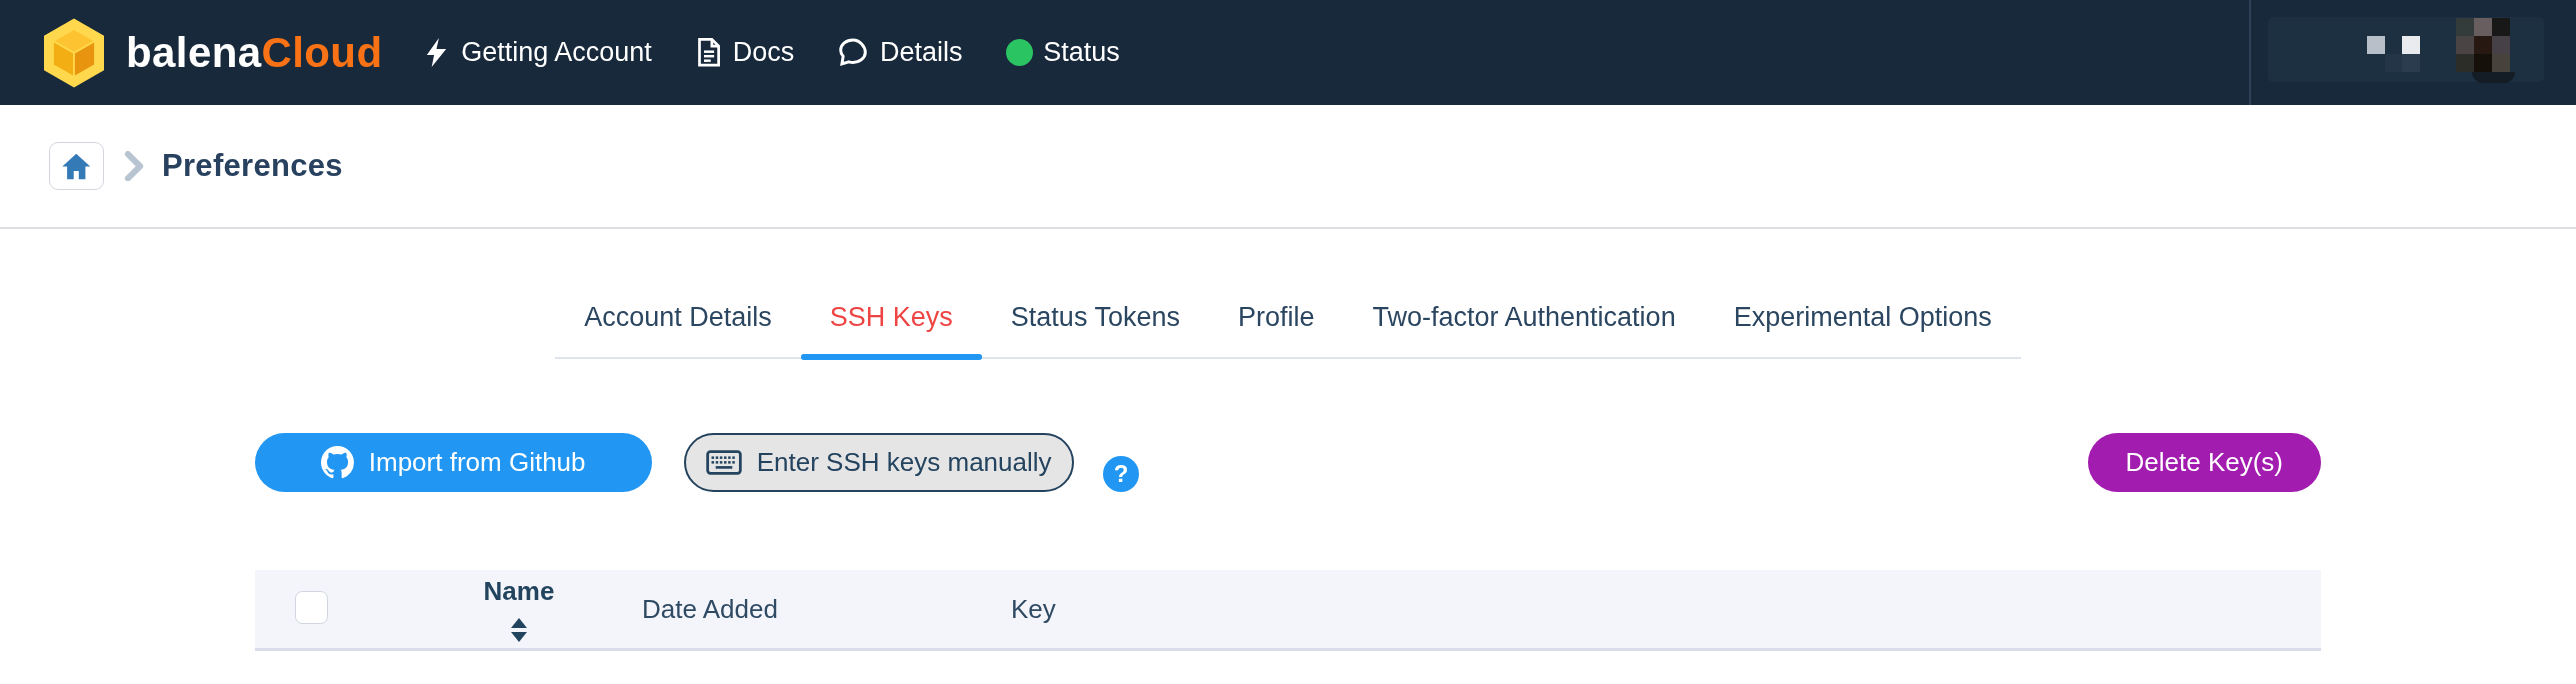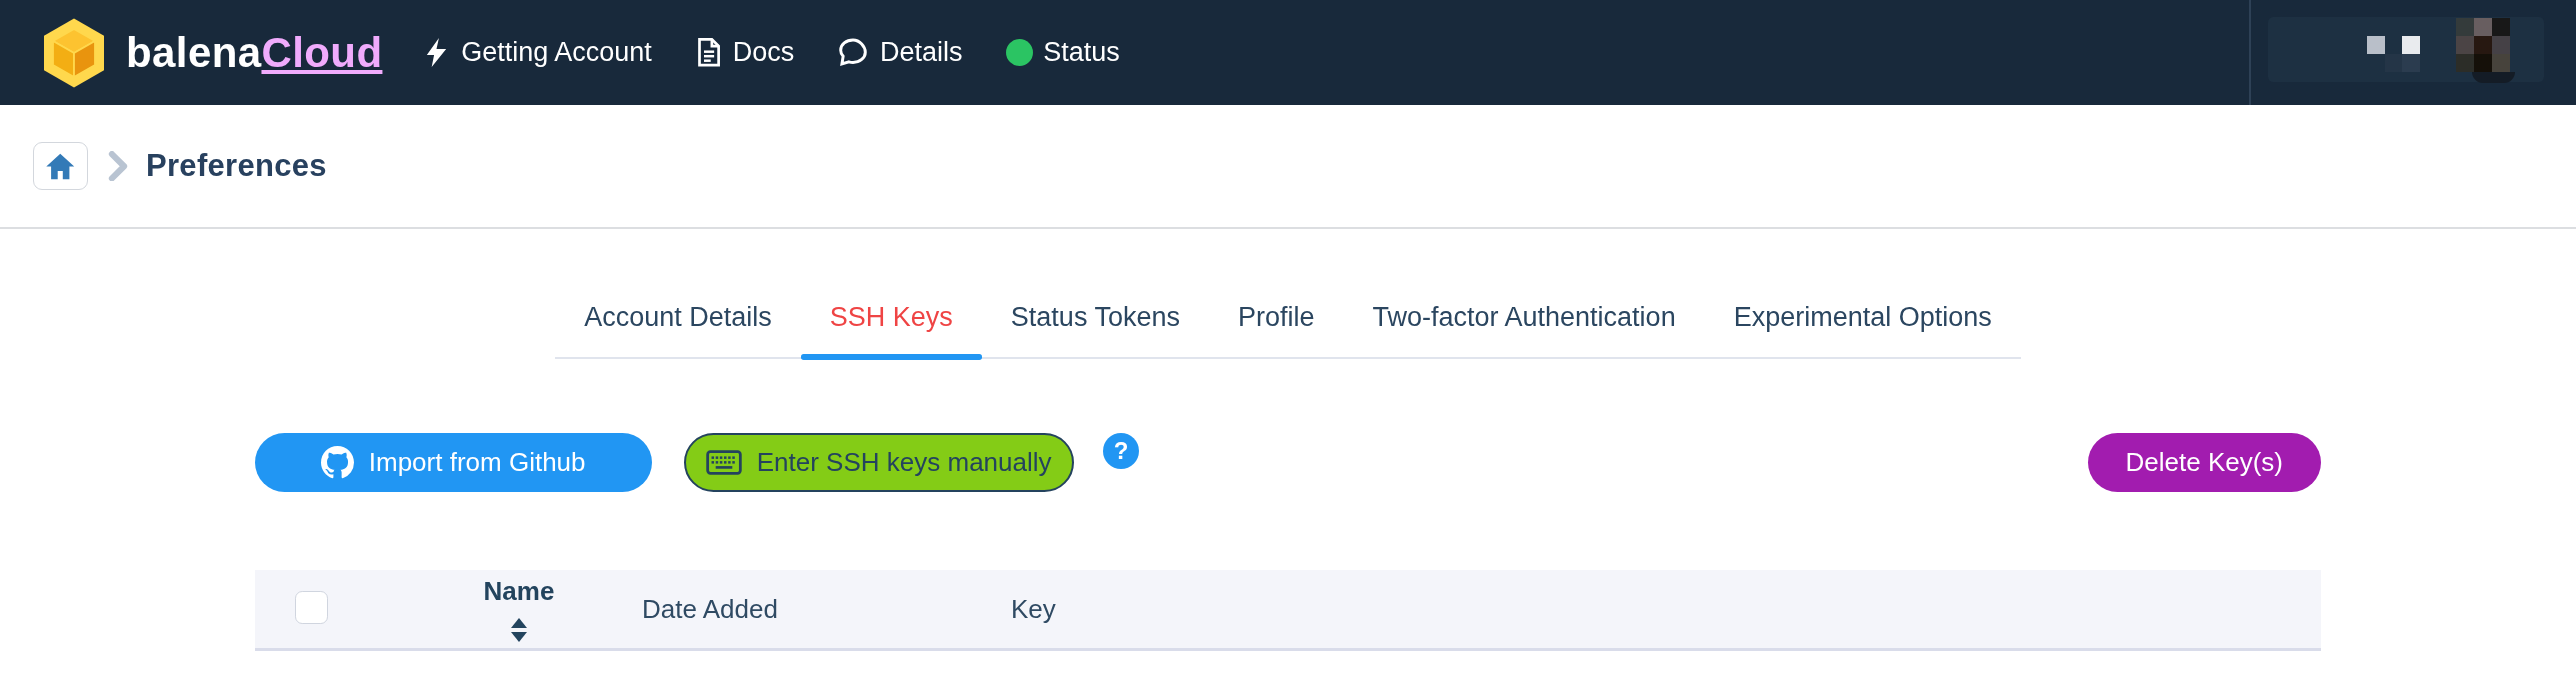--- a/index.html
+++ b/index.html
@@ -5,62 +5,62 @@
   * { margin:0; padding:0; box-sizing:border-box; }
   html,body { width:2576px; height:685px; background:#ffffff; overflow:hidden;
               font-family:"Liberation Sans", sans-serif; }
 
   
   .navbar { position:relative; height:105px; background:#18293b; display:flex; align-items:center; padding-left:38px; }
   .brand { display:flex; align-items:center; gap:16px; cursor:pointer; }
   .brand-cube { width:72px; height:72px; }
   .brand-text { font-size:42px; font-weight:bold; letter-spacing:0.4px; }
   .brand-text .w { color:#ffffff; }
-  .brand-text .y { color:#f0abfc;text-decoration:underline; }
+  .brand-text .y { color:#f97316; }
   .nav-items { display:flex; align-items:center; gap:43px; margin-left:41px; }
   .nav-item { display:flex; align-items:center; gap:10.8px; color:#ffffff; font-size:27px; cursor:pointer; }
   .nav-item svg { display:block; }
   .status-dot { width:27px; height:27px; border-radius:50%; background:#2bc463; }
   .nav-divider { position:absolute; left:2249px; top:0; width:1.8px; height:105px; background:#2e4156; }
   .user-menu { position:absolute; left:2268px; top:17px; width:276px; height:65px; background:#1d3042; border-radius:5.4px; cursor:pointer; }
   .redact { position:absolute; }
   .r1 { left:99px; top:19px; width:18px; height:18px; background:#b9bfc9; }
   .r2 { left:134px; top:19px; width:18px; height:18px; background:#e9ebee; }
   .r3 { left:117px; top:37px; width:18px; height:18px; background:#243547; }
   .r4 { left:134px; top:37px; width:18px; height:18px; background:#2b3c4f; }
   .avatar { position:absolute; left:188px; top:0.9px; width:54px; height:54px; display:grid; grid-template-columns:repeat(3,1fr); grid-template-rows:repeat(3,1fr); }
   .avatar div { width:18px; height:18px; }
   .a1{background:#343b3b}.a2{background:#685e60}.a3{background:#181818}
   .a4{background:#4b4445}.a5{background:#271811}.a6{background:#454146}
   .a7{background:#2c2d28}.a8{background:#151009}.a9{background:#47433c}
   .avatar-caret { position:absolute; left:204px; top:55px; width:43px; height:10.8px; background:#141c26; border-radius:0 0 21.5px 21.5px; }
 
   
-  .crumb-bar { height:124px; border-bottom:2.7px solid #dcdee1; display:flex; align-items:center; padding-left:33px; background:#fff; }
+  .crumb-bar { height:124px; border-bottom:2.7px solid #dcdee1; display:flex; align-items:center; padding-left:49px; background:#fff; }
   .home-btn { width:55px; height:48px; border:1.8px solid #d3d7dd; border-radius:9px; background:#fff;
               display:flex; align-items:center; justify-content:center; cursor:pointer; }
   .crumb-chevron { margin:0 18px 0 20px; }
   .crumb-title { font-size:31px; font-weight:bold; color:#28415f; letter-spacing:0.3px; }
 
   
   .content { width:2066px; margin:0 auto; }
 
   
   .tabs-wrap { display:flex; justify-content:center; margin-top:73px; }
   .tabs { display:flex; border-bottom:2.7px solid #e0e4ed; }
   .tab { position:relative; padding:0 29px 24px 29px; font-size:27px; color:#2b4660; cursor:pointer; white-space:nowrap; }
   .tab.active { color:#ef4444; }
   .tab.active::after { content:""; position:absolute; left:0; right:0; bottom:-2.7px; height:5.4px; background:#2196f3; border-radius:2.7px; }
 
   
-  .toolbar { display:flex; align-items:flex-start; margin-top:74px; }
+  .toolbar { display:flex; align-items:flex-end; margin-top:74px; }
   .btn { height:59px; border-radius:30px; display:flex; align-items:center; justify-content:center; gap:14.3px;
          font-size:26px; font-family:"Liberation Sans",sans-serif; cursor:pointer; border:none; }
   .btn-primary { width:397px; background:#2196f3; color:#ffffff; }
-  .btn-outline { width:390px; background:#84cc16; border:2.7px solid #24435e; color:#24435e; margin-left:32px; }
+  .btn-outline { width:390px; background:#e5e5e5; border:2.7px solid #24435e; color:#24435e; margin-left:32px; }
   .help-circle { width:36px; height:36px; border-radius:50%; background:#2196f3; color:#fff; font-size:24px; font-weight:bold;
                  display:flex; align-items:center; justify-content:center; margin-left:29px; cursor:pointer; }
   .btn-danger { background:#a21caf; color:#ffffff; padding:0 38px; margin-left:auto; cursor:default; }
 
   
   .table-head { margin-top:78px; height:81px; background:#f4f5fa; border-bottom:3.6px solid #d9dcea;
                 display:flex; align-items:center; }
   .cell-check { margin-left:40px; }
   .checkbox { appearance:none; -webkit-appearance:none; width:33px; height:33px; background:#fff;
               border:1.8px solid #d0d5df; border-radius:7.2px; cursor:pointer; }

